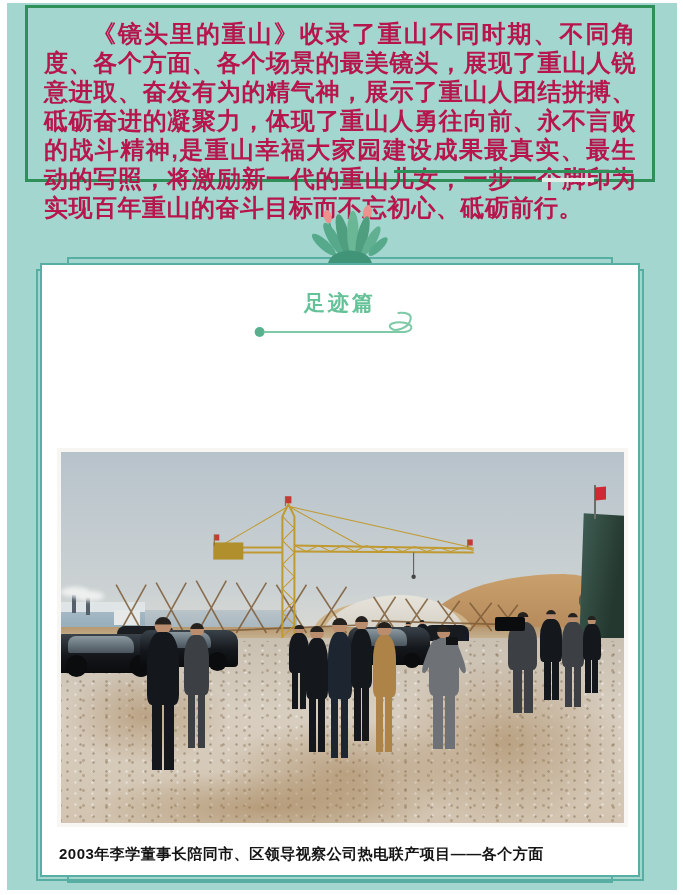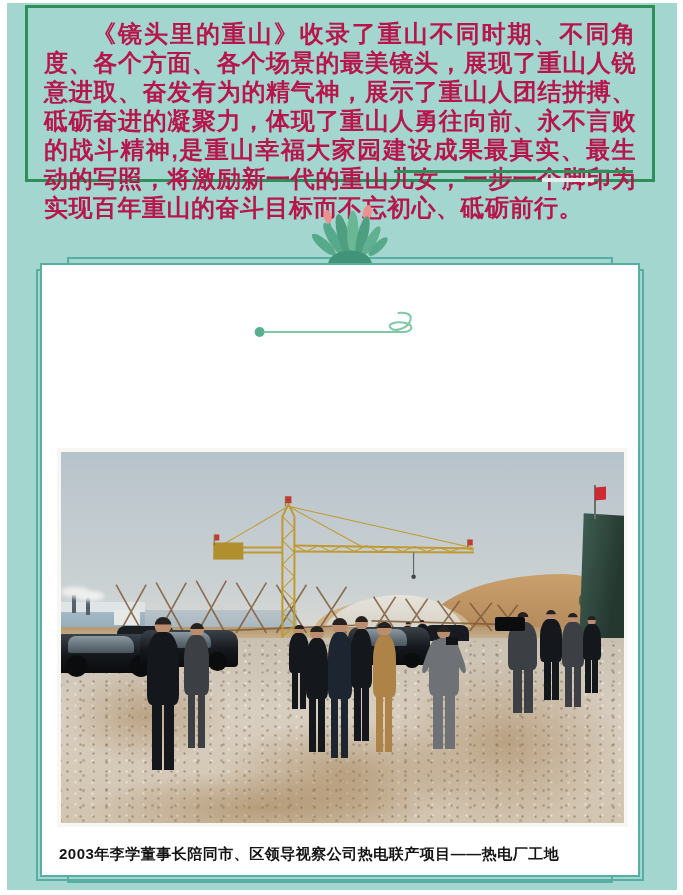--- a/index.html
+++ b/index.html
@@ -154,20 +154,21 @@
       <ellipse cx="68" cy="37" rx="5" ry="17" transform="rotate(30 68 37)" fill="#61b091"></ellipse>
       <ellipse cx="75" cy="43" rx="4.5" ry="13" transform="rotate(46 75 43)"></ellipse>
     </g>
     <path d="M23,62 Q25,48 46,47 Q67,48 69,62 Z" fill="#419478"></path>
   </svg>
 
   <div class="frame-v"></div>
   <div class="frame-h"></div>
 
   <div class="card">
+    <div class="sec-head">足迹篇</div>
     <svg class="head-deco" viewBox="0 0 168 30">
       <circle cx="7" cy="24" r="5" fill="#58b08e"></circle>
       <line x1="11" y1="24" x2="120" y2="24" stroke="#7ecaa7" stroke-width="2"></line>
       <path d="M118,24 H150 C160,24 162,17 153,15 C143,13 134,16 138,20 C142,24 156,21 158,11 C159,6 153,4 145,5" stroke="#7ecaa7" stroke-width="2" fill="none"></path>
     </svg>
 
 
     <div class="photo">
       <div class="scene">
         <div class="hills"></div>
@@ -310,15 +311,15 @@
             <div class="pl"></div>
           </div>
         <div class="person pF">
             <span class="ph"></span>
             <div class="pt"></div>
             <div class="pl"></div>
           </div>
       </div>
     </div>
 
-    <p class="caption">2003年李学董事长陪同市、区领导视察公司热电联产项目——热电厂工地</p>
+    <p class="caption">2003年李学董事长陪同市、区领导视察公司热电联产项目——各个方面</p>
   </div>
 </div>
 
 </body></html>

